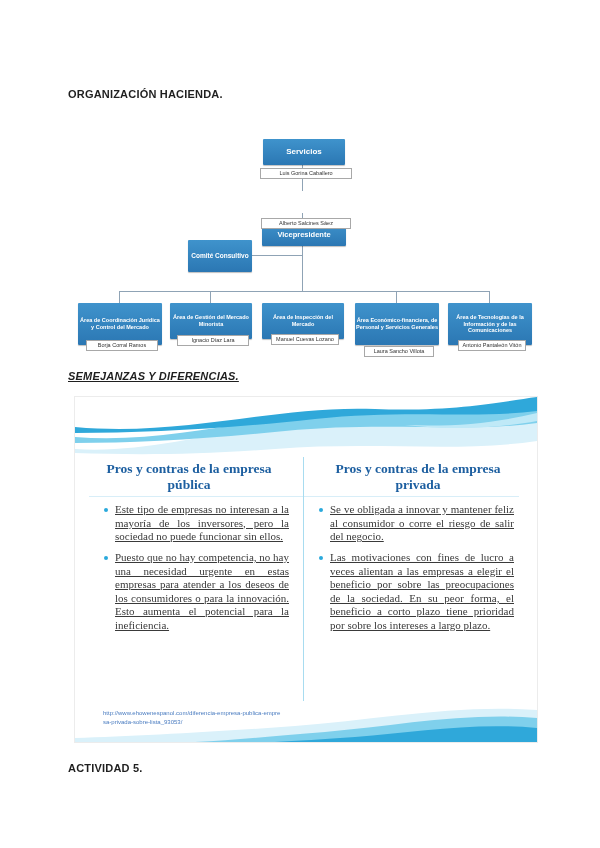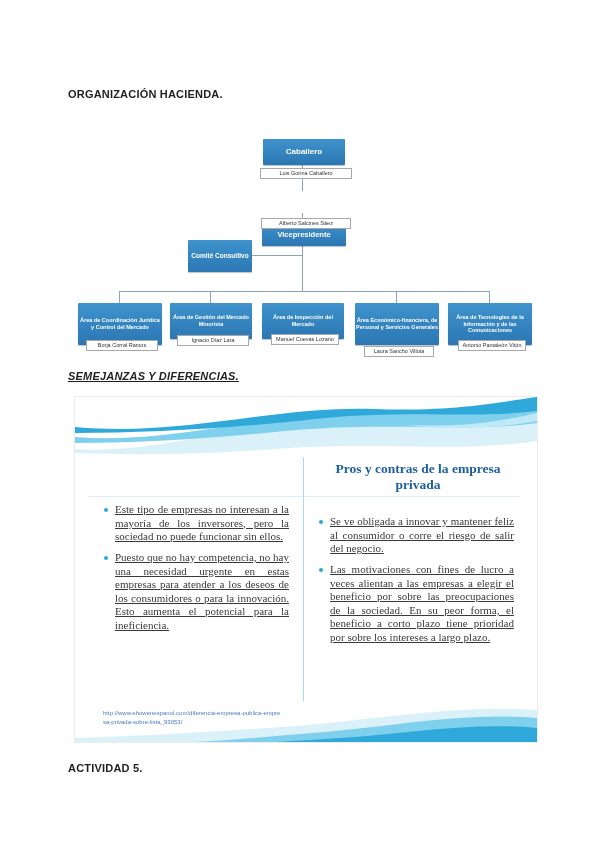--- a/index.html
+++ b/index.html
@@ -69,21 +69,21 @@
   }
   #lt { left:14px;  top:64px; width:200px; }
   #rt { left:242px; top:64px; width:202px; }
   .title-rule { position:absolute; left:14px; top:99px; width:430px; height:1px; background:#d8eef8; }
   .divider { position:absolute; left:228px; top:60px; width:1px; height:244px; background:#a8dcf0; }
   .bullets {
     position:absolute; font-family:"Liberation Serif", serif; font-size:11px;
     color:#3a3a3a; text-align:justify;text-decoration:underline;
   }
   #lb { left:28px;  top:106px; width:186px; }
-  #rb { left:243px; top:106px; width:196px;margin-top:12px; }
+  #rb { left:243px; top:106px; width:196px; }
   .bullet { position:relative; padding-left:12px; margin-bottom:7px; line-height:1.24; }
   .dot {
     position:absolute; left:1px; top:5px; width:4px; height:4px; border-radius:50%;
     background:#2aa9dc;
   }
   .srclink {
     position:absolute; left:28px; top:312px; width:178px;
     font-size:6px; color:#4a7cc0; line-height:1.5; word-break:break-all;
     font-family:"Liberation Sans", sans-serif; text-decoration:none; cursor:pointer;
   }
@@ -99,21 +99,21 @@
 
     <div id="l-pres-vice" class="line"></div>
     <div id="l-vice-dist" class="line"></div>
     <div id="l-comite" class="line"></div>
     <div id="l-dist" class="line"></div>
     <div id="d1" class="line drop"></div>
     <div id="d2" class="line drop"></div>
     <div id="d4" class="line drop"></div>
     <div id="d5" class="line drop"></div>
 
-    <div id="pres-box" class="obox">Caballero</div>
+    <div id="pres-box" class="obox">Servicios</div>
     <div id="pres-name" class="nbox">Luis Gorina Caballero</div>
 
     <div id="vice-box" class="obox">Vicepresidente</div>
     <div id="vice-name" class="nbox">Alberto Salcines Sáez</div>
 
     <div id="comite-box" class="obox">Comité Consultivo</div>
 
     <div id="a1" class="obox area">Área de Coordinación Jurídica y Control del Mercado</div>
     <div id="a2" class="obox area">Área de Gestión del Mercado Minorista</div>
     <div id="a3" class="obox area">Área de Inspección del Mercado</div>
@@ -131,20 +131,21 @@
 
   <div class="slide">
 
     <svg class="wave-top" viewBox="0 0 462 58" preserveAspectRatio="none">
       <path fill="#daf1fa" d="M0,52 C90,58 180,20 280,22 C360,24 420,10 462,4 L462,44 C380,56 300,44 200,52 C120,58 60,58 0,56 Z"></path>
       <path fill="#7fd0ec" d="M0,40 C100,48 190,14 290,16 C370,18 430,6 462,2 L462,26 C390,36 310,24 210,34 C130,42 60,46 0,46 Z"></path>
       <path fill="#2fa8da" d="M0,30 C110,40 200,8 300,12 C380,15 430,4 462,0 L462,14 C400,22 330,12 240,22 C150,32 70,36 0,36 Z"></path>
       <path fill="#bfe9f7" d="M462,16 C420,26 380,30 330,28 C380,34 430,30 462,24 Z"></path>
     </svg>
 
+    <div id="lt" class="col-title">Pros y contras de la empresa pública</div>
     <div id="rt" class="col-title">Pros y contras de la empresa privada</div>
 
     <div class="title-rule"></div>
     <div class="divider"></div>
 
     <div id="lb" class="bullets">
       <div class="bullet">
         <span class="dot"></span>
         <span>Este tipo de empresas no interesan a la mayoría de los inversores, pero la sociedad no puede funcionar sin ellos.</span>
       </div>

